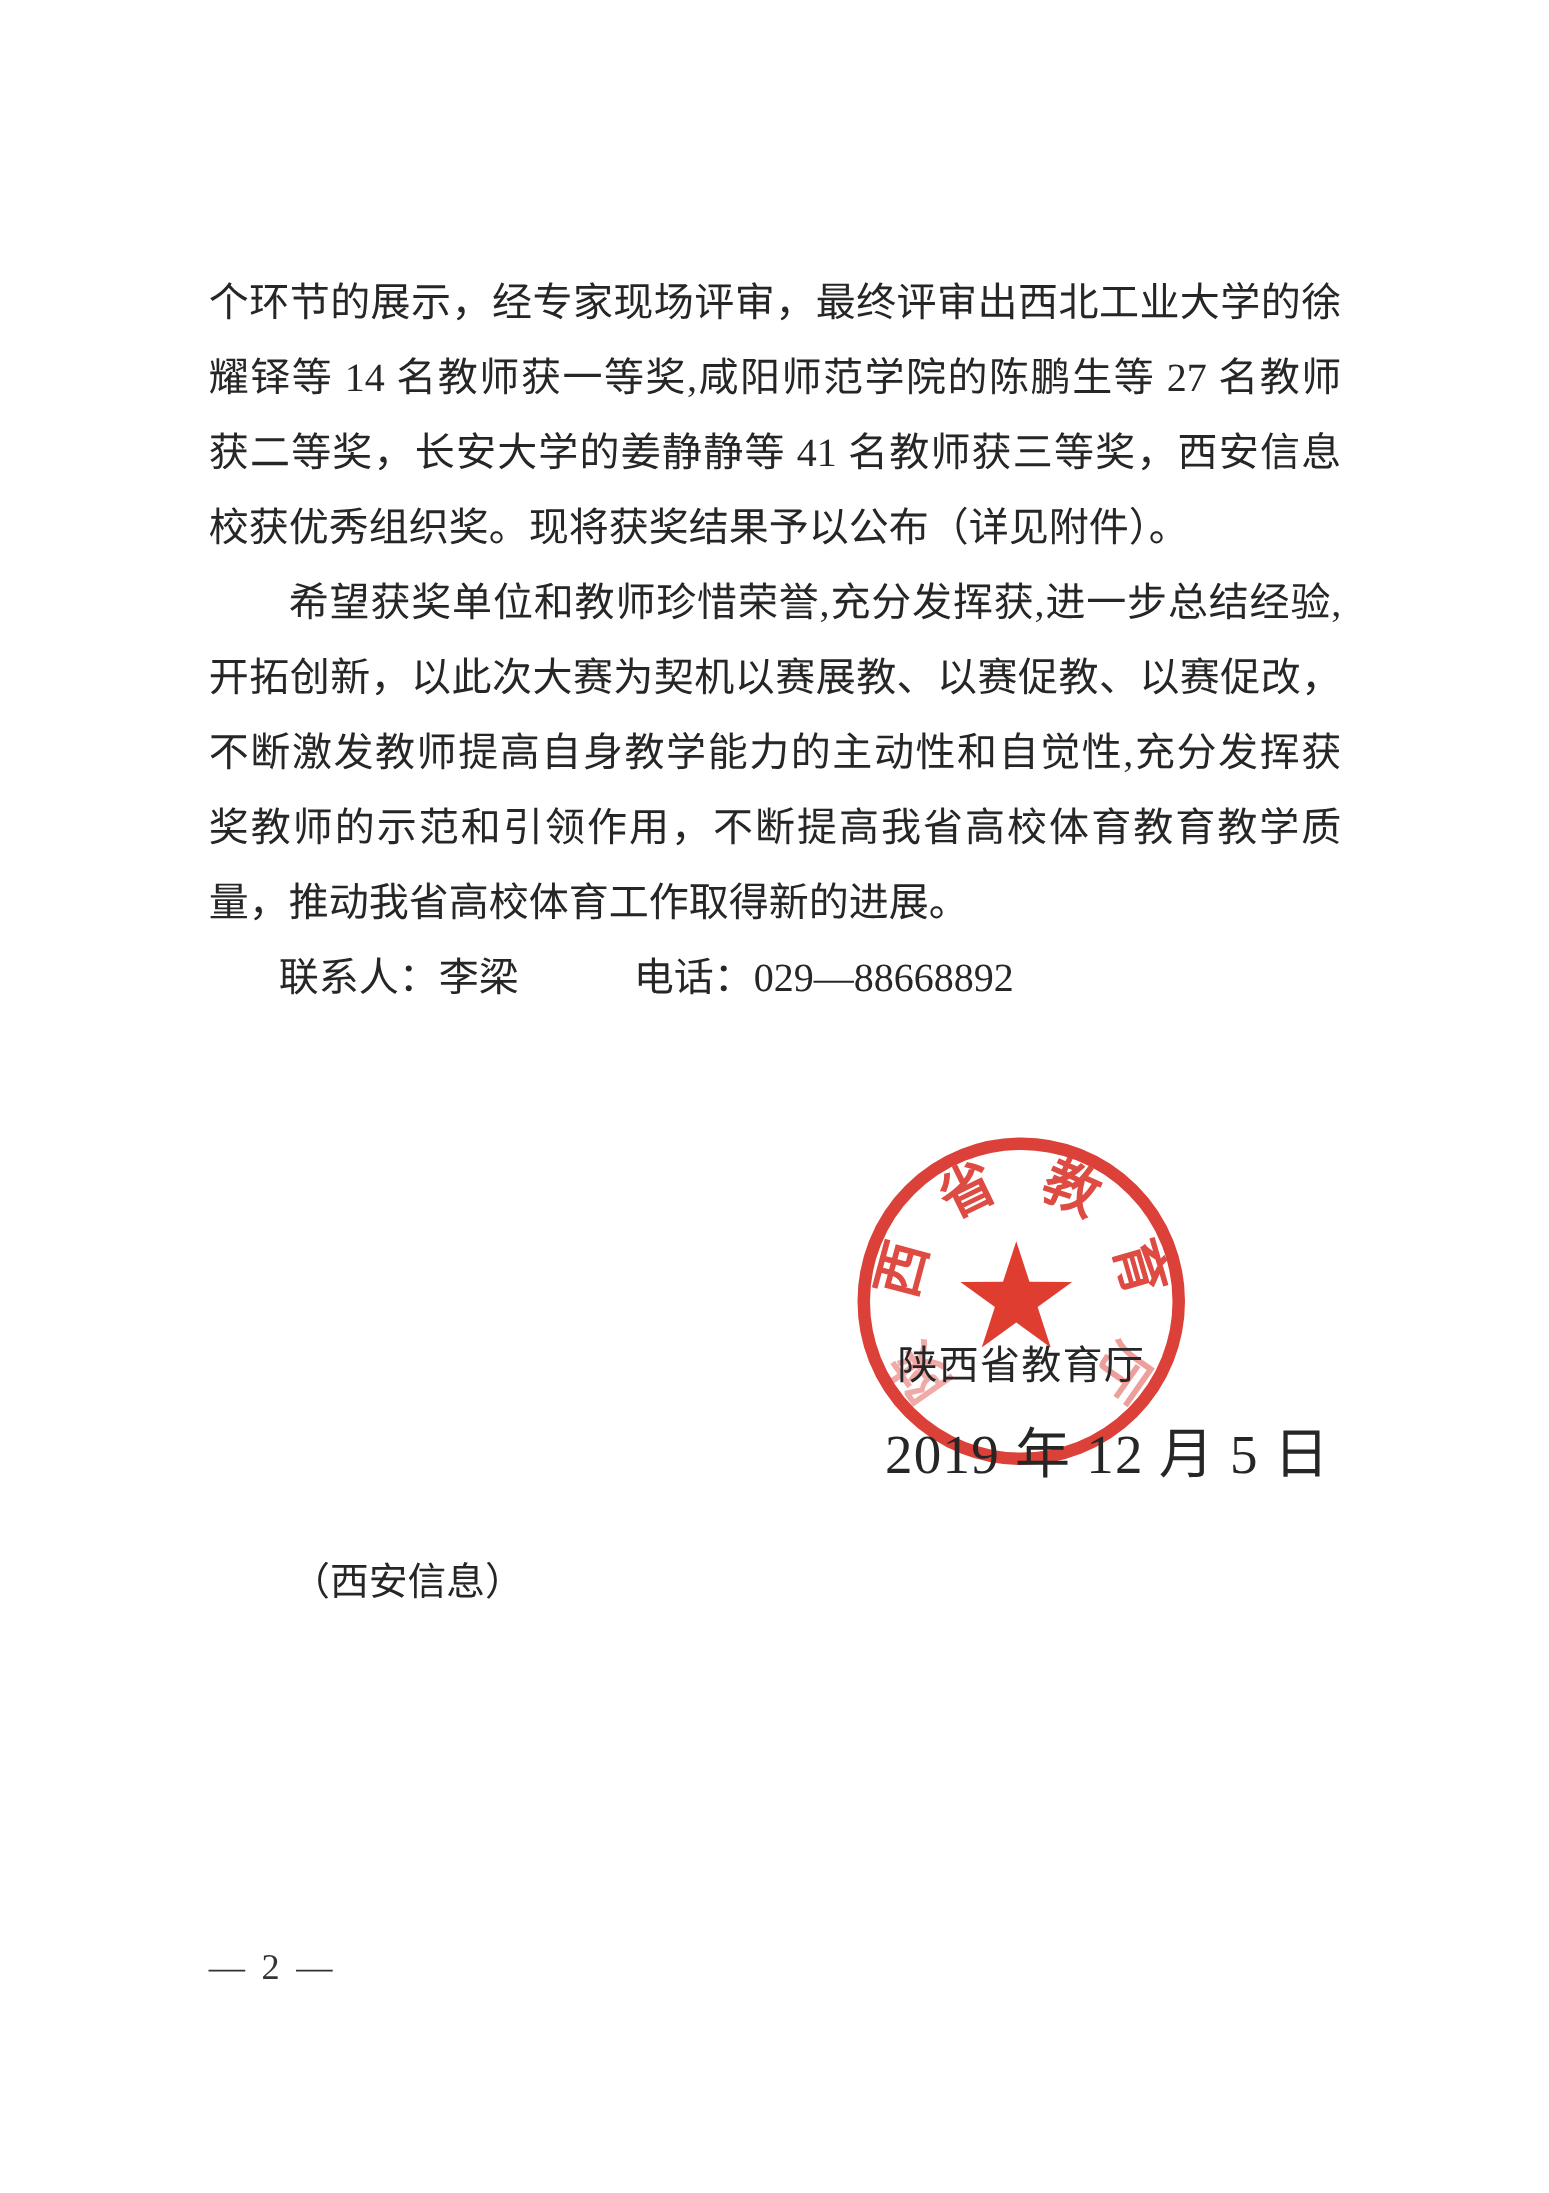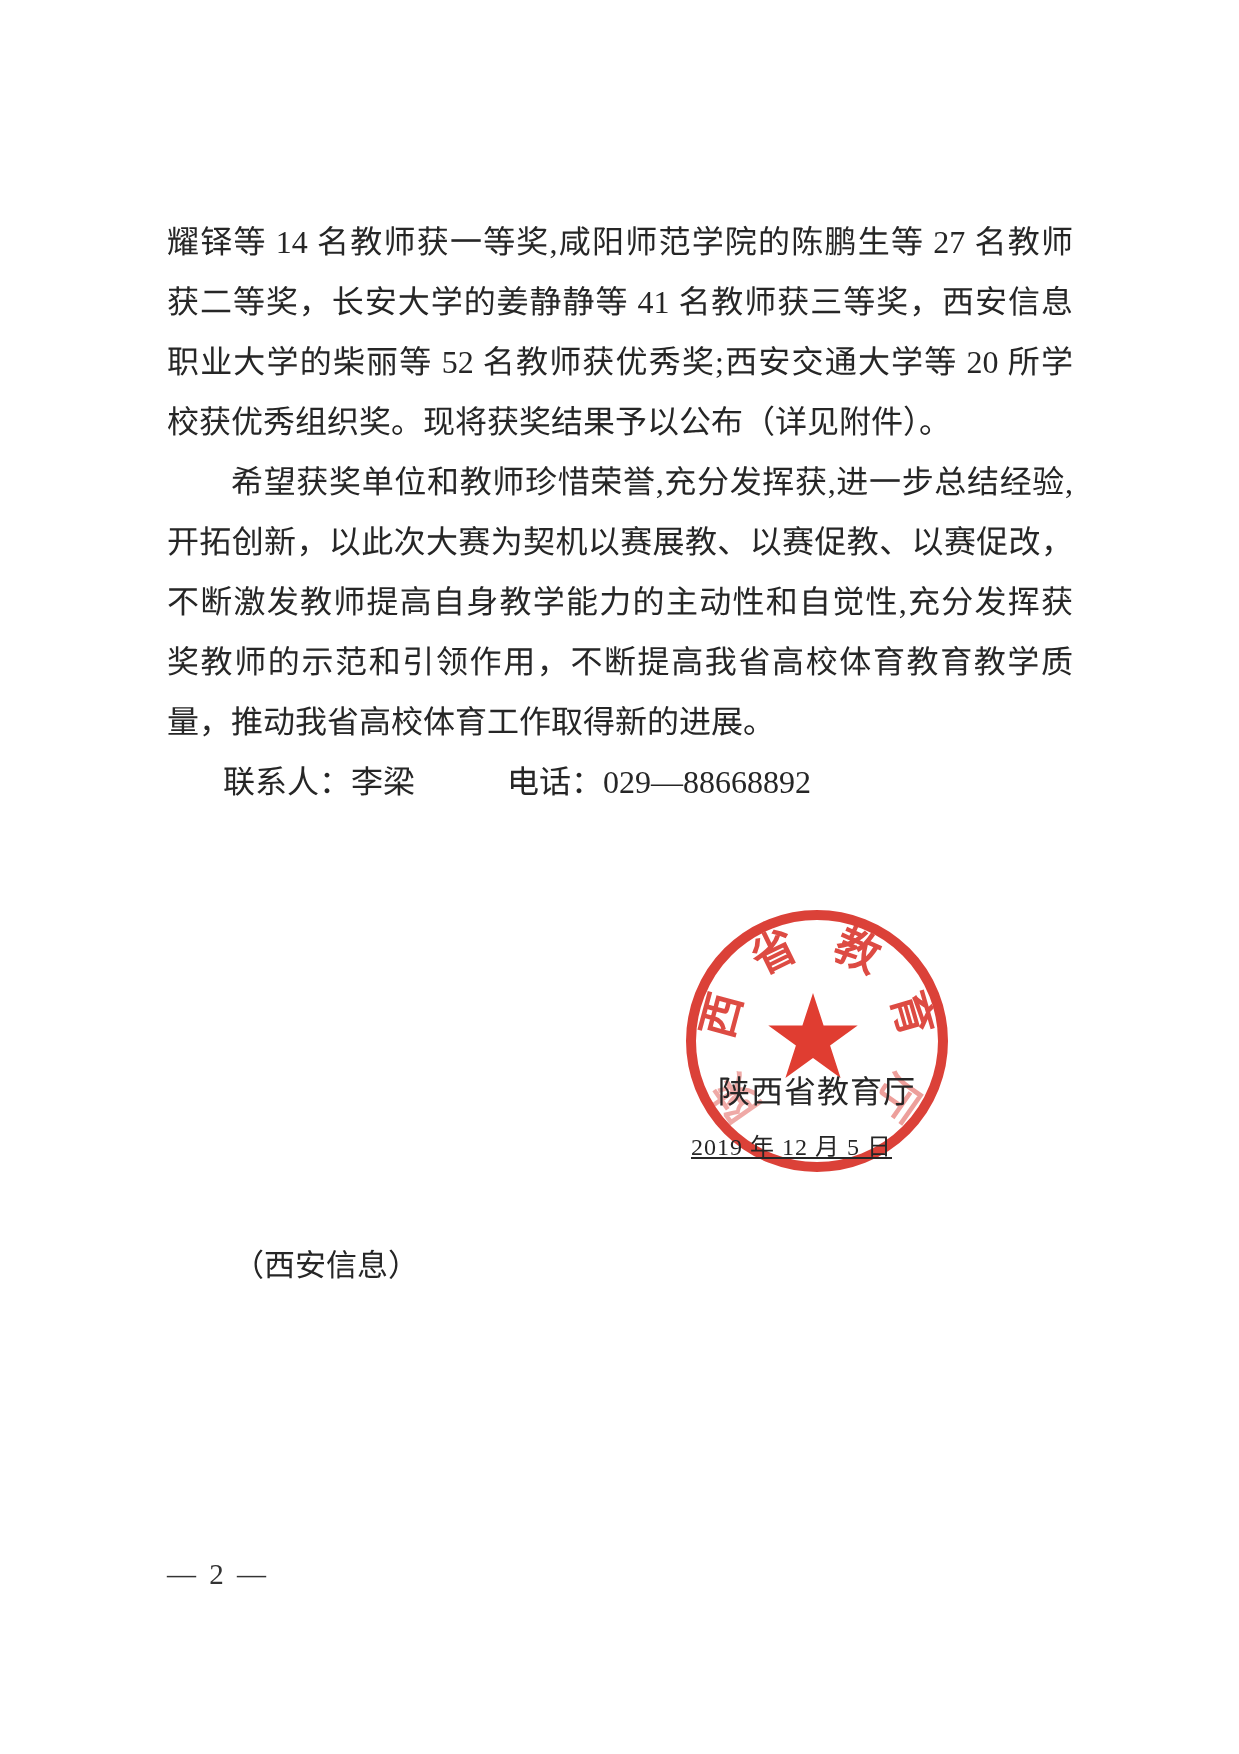--- a/index.html
+++ b/index.html
@@ -63,26 +63,25 @@
   .sig-org {
     position: absolute;
     left: 718px;
     top: 1066px;
     font-size: 32px;
     letter-spacing: 1px;
     white-space: nowrap;
   }
   .sig-date {
     position: absolute;
-    left: 691px;
+    left: 708px;
     top: 1127px;
-    font-size: 24px;
+    font-size: 44px;
     letter-spacing: 1px;
     white-space: nowrap;
-    text-decoration: underline;
   }
   .disclosure {
     position: absolute;
     left: 233px;
     top: 1240px;
     font-size: 31px;
     white-space: nowrap;
   }
   .page-number {
     position: absolute;
@@ -93,23 +92,23 @@
     color: #333;
     white-space: nowrap;
   }
 </style>
 </head>
 <body>
 
 <div class="page">
 
   <div class="body-text">
+    <div class="line j">个环节的展示，经专家现场评审，最终评审出西北工业大学的徐</div>
     <div class="line j">耀铎等 14 名教师获一等奖,咸阳师范学院的陈鹏生等 27 名教师</div>
     <div class="line j">获二等奖，长安大学的姜静静等 41 名教师获三等奖，西安信息</div>
-    <div class="line j">职业大学的柴丽等 52 名教师获优秀奖;西安交通大学等 20 所学</div>
     <div class="line">校获优秀组织奖。现将获奖结果予以公布（详见附件）。</div>
     <div class="line j indent">希望获奖单位和教师珍惜荣誉,充分发挥获,进一步总结经验,</div>
     <div class="line j">开拓创新，以此次大赛为契机以赛展教、以赛促教、以赛促改，</div>
     <div class="line j">不断激发教师提高自身教学能力的主动性和自觉性,充分发挥获</div>
     <div class="line j">奖教师的示范和引领作用，不断提高我省高校体育教育教学质</div>
     <div class="line">量，推动我省高校体育工作取得新的进展。</div>
     <div class="contact-line">
       <span class="person">联系人：李梁</span>
       <span class="phone">电话：029—88668892</span>
     </div>

